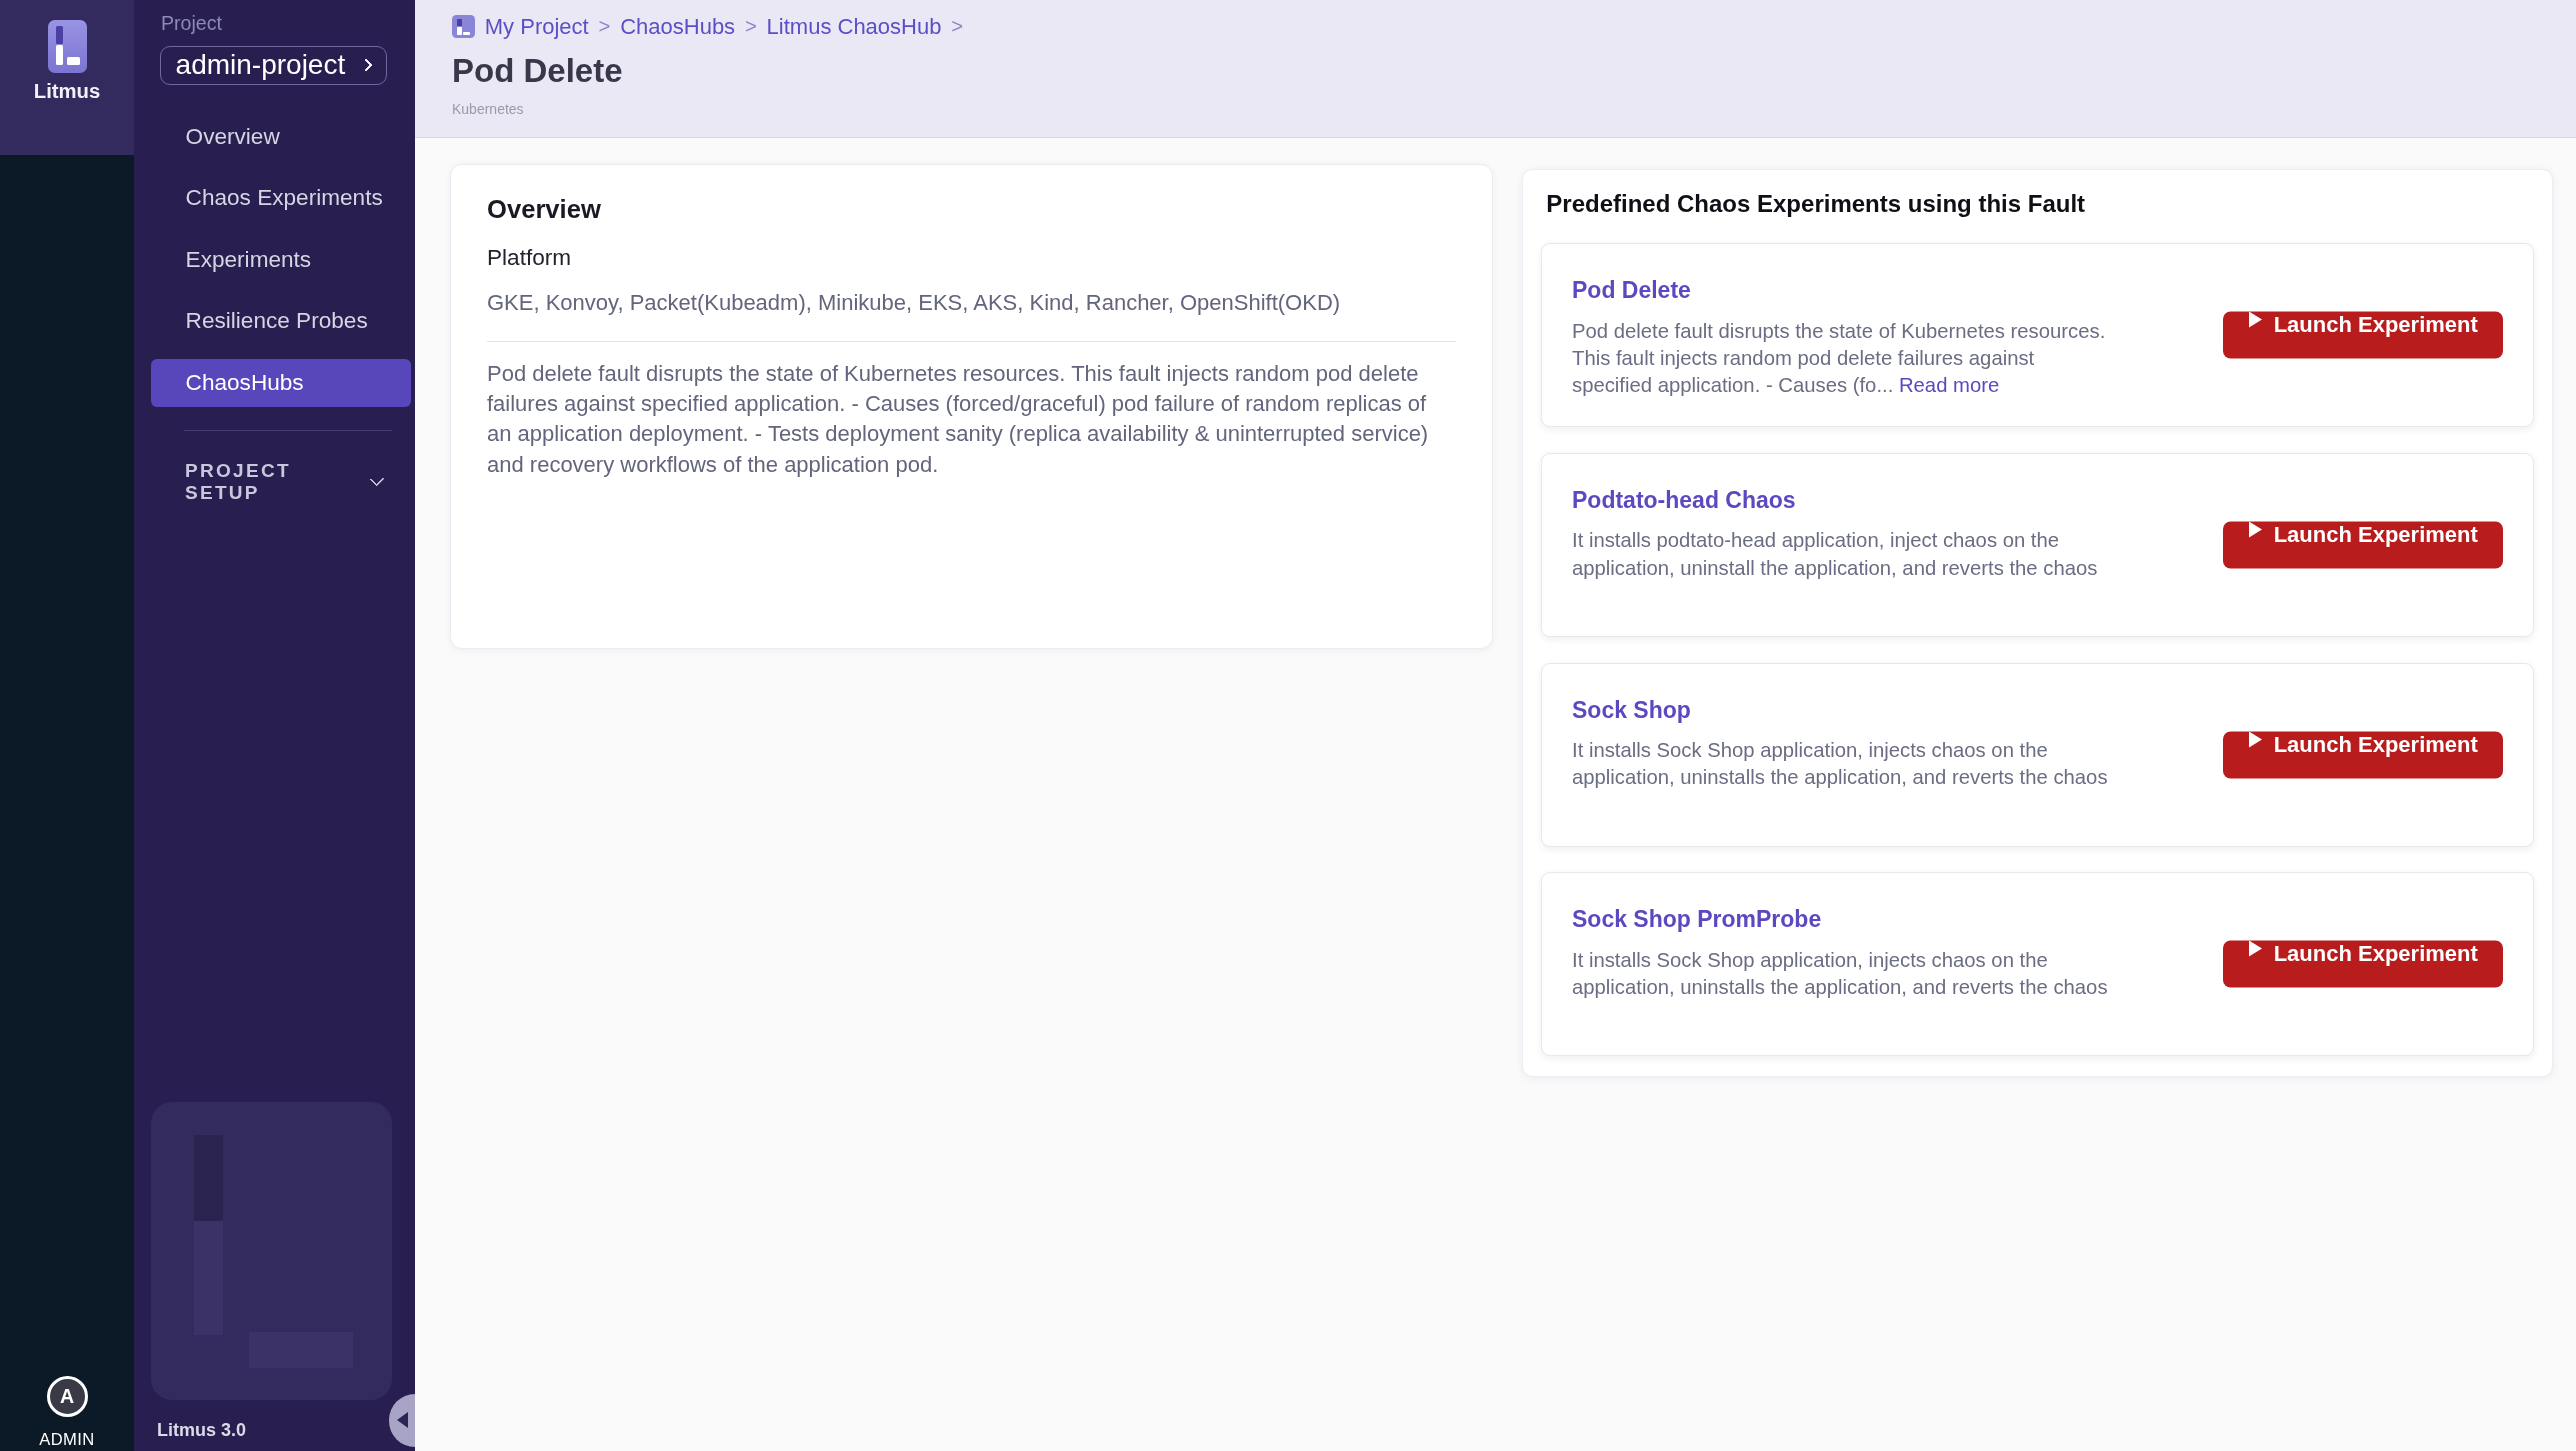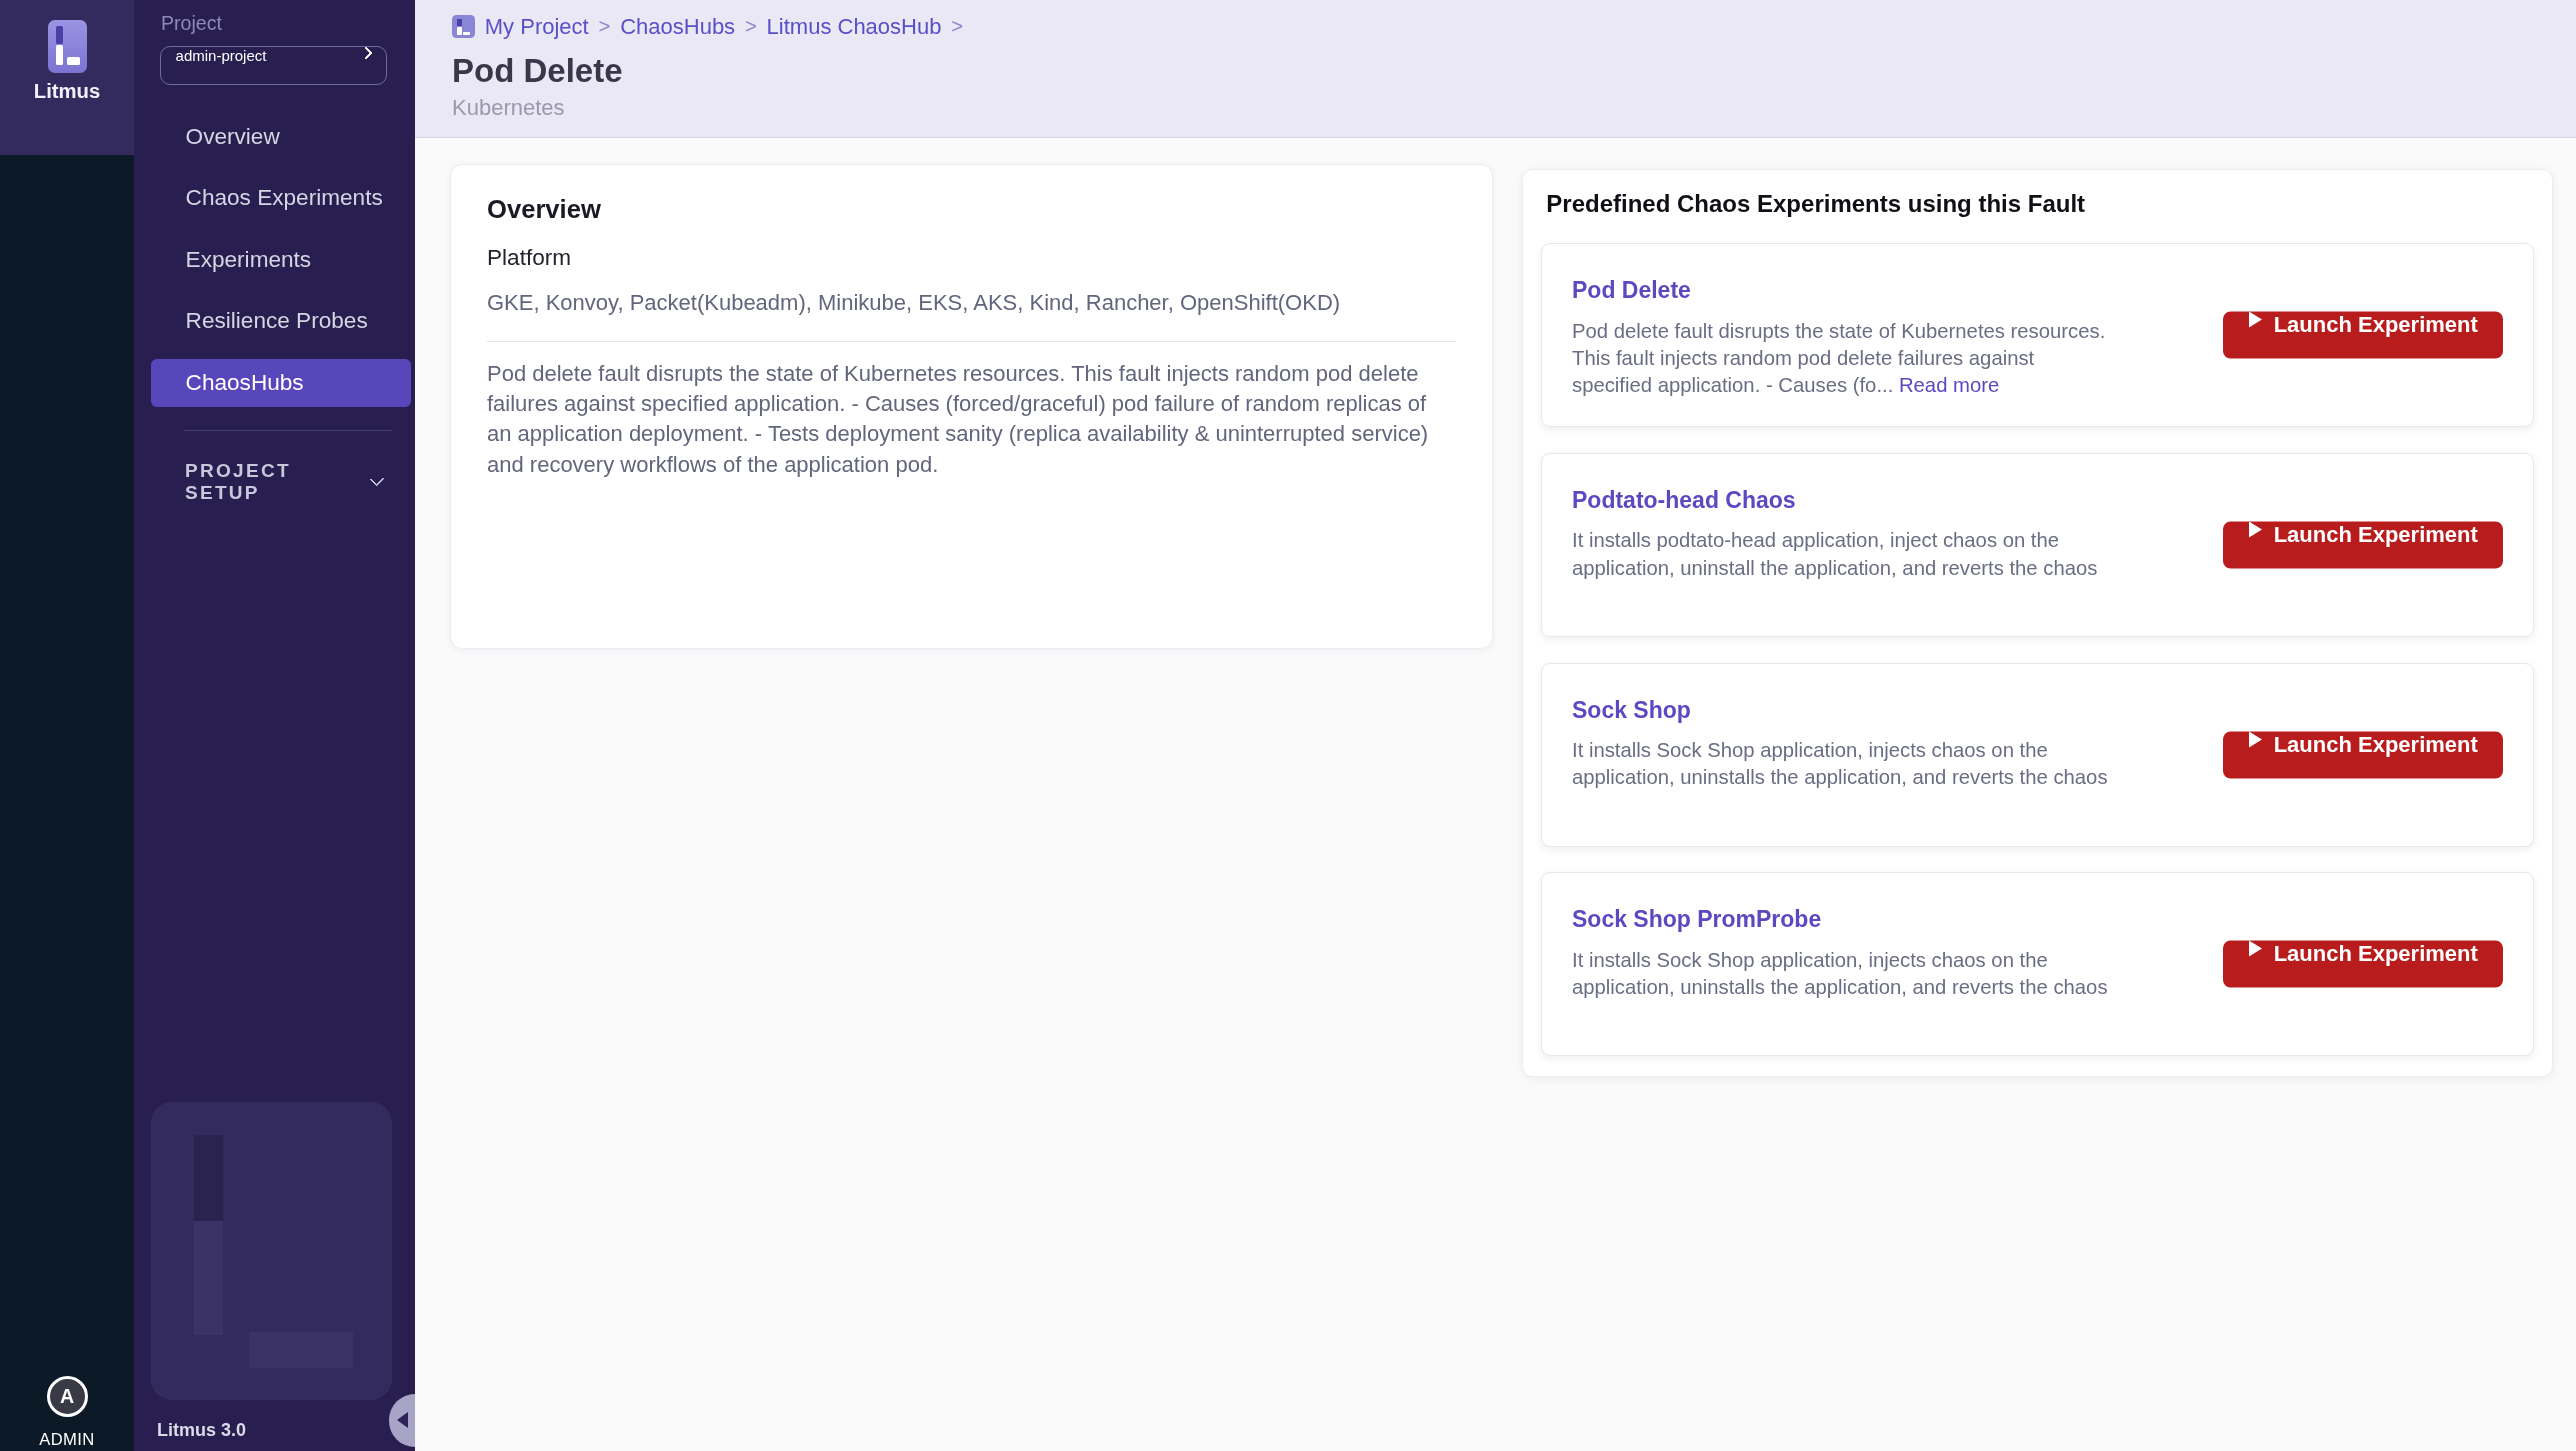--- a/index.html
+++ b/index.html
@@ -18,22 +18,22 @@
   .rail-brand { margin-top:7.5px; color:#f2f1fa; font-size:20.3px; font-weight:600; }
   .rail-bottom { flex:1; display:flex; flex-direction:column; justify-content:flex-end; align-items:center; padding-bottom:1.5px; }
   .avatar { width:41px; height:41px; border-radius:50%; background:#3a3a46; border:3.8px solid #ffffff; color:#ffffff;
             display:flex; align-items:center; justify-content:center; font-size:19.6px; font-weight:700; cursor:pointer; }
   .avatar-label { margin-top:13px; color:#ffffff; font-size:16.6px; letter-spacing:0.4px; }
 
   
   .sidebar { width:281px; background:#281f50; flex-shrink:0; position:relative; display:flex; flex-direction:column; }
   .project-label { margin:12px 0 0 27px; color:#8d89b8; font-size:19.6px; }
   .project-select { margin:10.5px 0 0 25.6px; width:227px; height:39px; border:1.5px solid #6f6a9e; border-radius:10px;
-                    display:flex; justify-content:space-between; padding:0 13.5px 0 15px;
-                    color:#ffffff; font-size:15px; cursor:pointer; background:transparent; }
+                    display:flex; align-items:center; justify-content:space-between; padding:0 13.5px 0 15px;
+                    color:#ffffff; font-size:28px; cursor:pointer; background:transparent; }
   .nav { margin-top:28px; display:flex; flex-direction:column; gap:13.5px; }
   .nav-item { margin-left:16.6px; width:260px; height:48px; display:flex; align-items:center; padding-left:35px;
               border-radius:6px; color:#d6d5e3; font-size:22.6px; cursor:pointer; }
   .nav-item.active { background:#5847bb; color:#ffffff; font-weight:500; }
   .sidebar-divider { margin:23px 22.6px 0 50px; border-top:1.5px solid #453e70; }
   .project-setup { margin:29px 35px 0 51px; display:flex; align-items:center; justify-content:space-between;
                    color:#c9c7dc; font-size:19px; font-weight:600; letter-spacing:2.3px; cursor:pointer; }
   .sidebar-spacer { flex:1; }
   .watermark { margin-left:16.6px; width:241px; height:298px; border-radius:21px; background:#332b5e; position:relative; overflow:hidden; }
   .watermark .wm-dark { position:absolute; left:43px; top:33px; width:29px; height:86px; background:#2a224f; }
@@ -44,21 +44,21 @@
                      border-radius:30px 0 0 30px; display:flex; align-items:center; justify-content:center; cursor:pointer; }
   .collapse-arrow { width:0; height:0; border-top:8.3px solid transparent; border-bottom:8.3px solid transparent; border-right:11.3px solid #2c2456; }
 
   
   .main { flex:1; display:flex; flex-direction:column; min-width:0; background:#fafafb; }
   .page-header { height:138px; background:#e9e8f4; border-bottom:0.8px solid #d8d7e6; padding:13.5px 0 0 37px; flex-shrink:0; }
   .breadcrumb { display:flex; align-items:center; gap:9.8px; font-size:22px; }
   .crumb { color:#5a4fc6; cursor:pointer; }
   .crumb-sep { color:#8a85cc; font-size:20.3px; }
   .page-title { margin-top:12px; font-size:33px; font-weight:700; color:#39384a; }
-  .page-subtitle { margin-top:5px; font-size:22px; color:#9a99ad; }
+  .page-subtitle { margin-top:11px; font-size:14px; color:#9a99ad; }
 
   .content { flex:1; display:flex; align-items:flex-start; padding:26px 22.6px 0 35px; gap:29px; }
 
   .overview-card { width:1043px; height:485px; background:#ffffff; border:0.8px solid #ebebf1; border-radius:12px;
                    box-shadow:0 1.5px 7.5px rgba(40,40,80,.05); padding:30px 36px; flex-shrink:0; }
   .oc-title { font-size:25.6px; font-weight:700; color:#1a1a24; }
   .oc-label { margin-top:21px; font-size:22.6px; font-weight:500; color:#23232e; }
   .oc-text { margin-top:16.6px; font-size:22px; line-height:1.38; color:#62657c; max-width:979px; }
   .oc-divider { margin-top:23px; border-top:1.5px solid #e3e3ea; }
 

